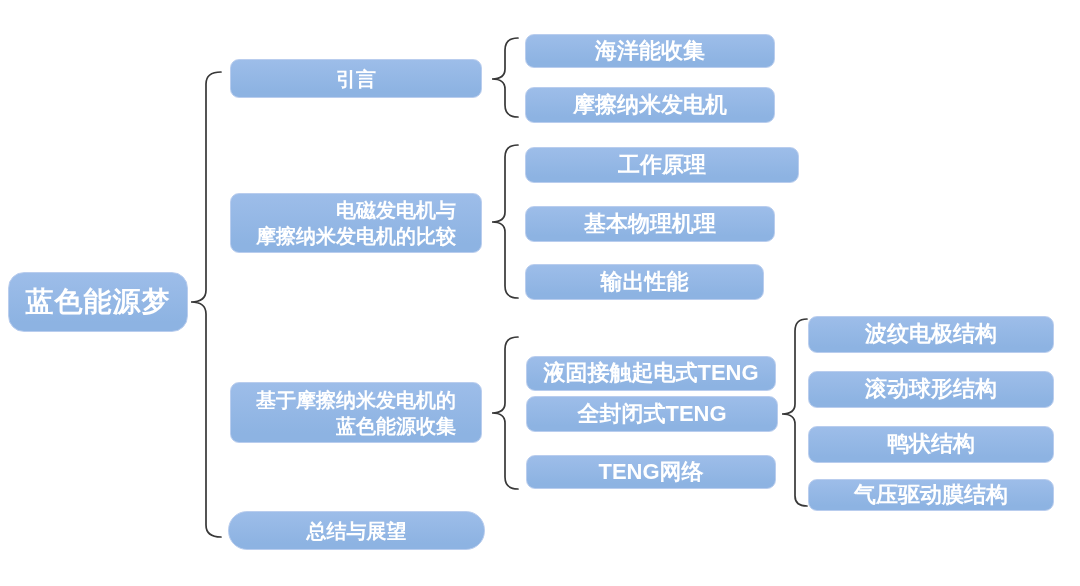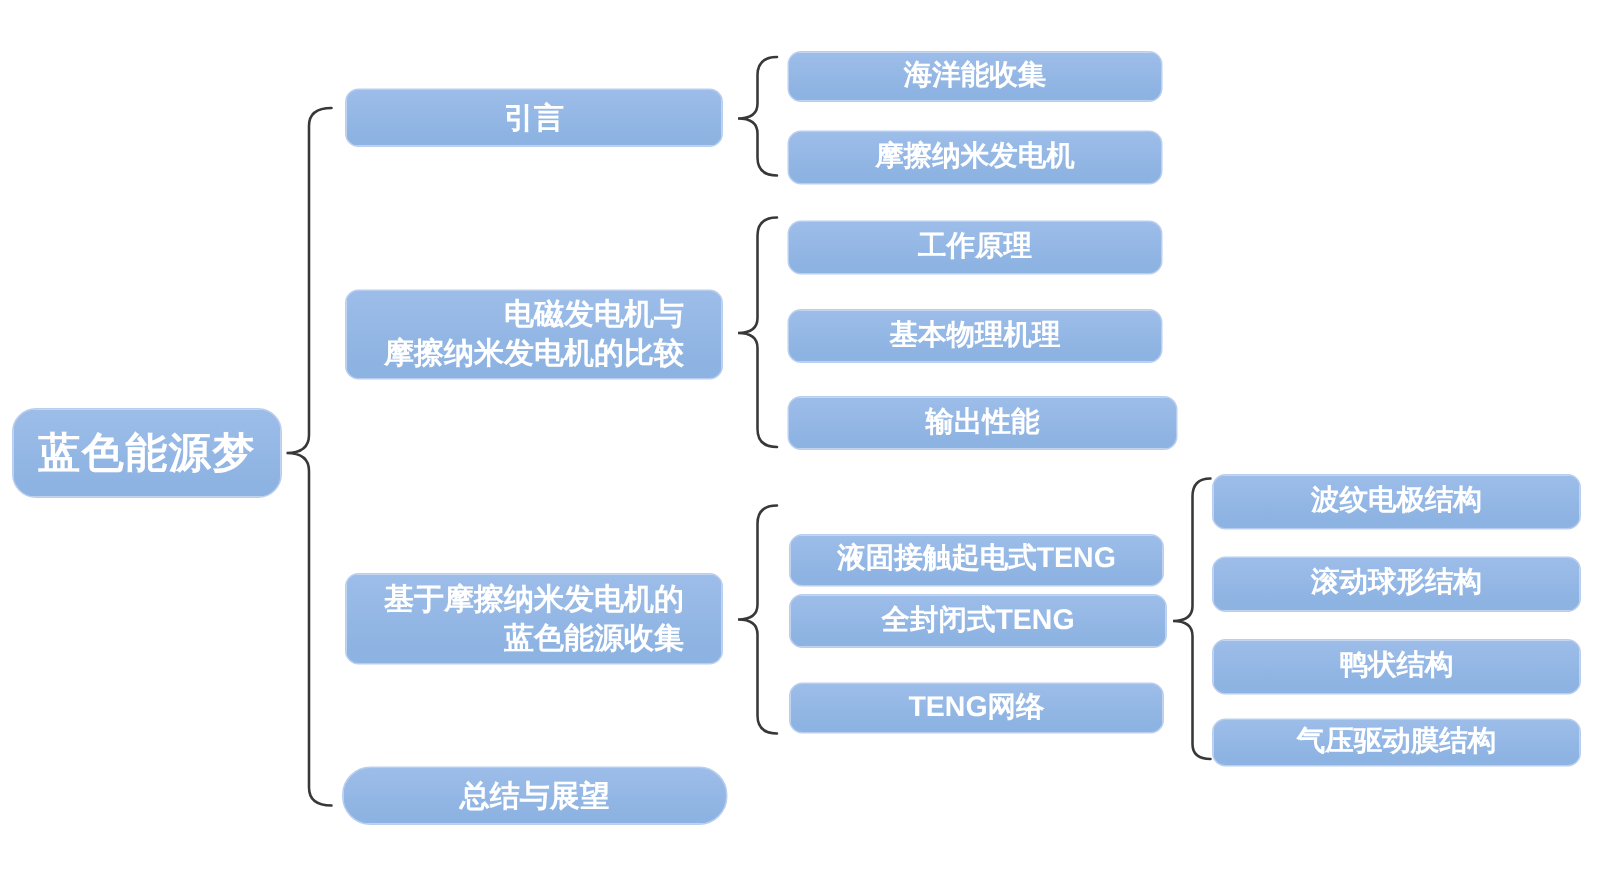--- a/index.html
+++ b/index.html
@@ -35,21 +35,21 @@
     box-sizing:border-box;
     white-space:pre-line;
     line-height:1.3;
   }
   .node-root{
     border-radius:16px;
     font-size:28px;
     letter-spacing:1px;
   }
   .node-branch{font-size:20px;text-align:right;}
-  .node-leaf{font-size:19px;}
+  .node-leaf{font-size:22px;}
 </style>
 </head>
 <body>
 
 <div class="canvas">
 
   <svg class="brace-layer" viewBox="0 0 1080 586" xmlns="http://www.w3.org/2000/svg">
     <path class="brace" d="M 221,72 Q 206,72 206,84 L 206,290 Q 206,302 191,302 Q 206,302 206,314 L 206,525 Q 206,537 221,537"></path>
     <path class="brace" d="M 518,38 Q 505,38 505,50 L 505,69 Q 505,79 492,79 Q 505,79 505,89 L 505,105 Q 505,117 518,117"></path>
     <path class="brace" d="M 518,145 Q 505,145 505,157 L 505,212 Q 505,222 492,222 Q 505,222 505,232 L 505,286 Q 505,298 518,298"></path>
@@ -61,25 +61,25 @@
 
   <div class="node node-branch" style="left:230px;top:59px;width:252px;height:39px;">引言</div>
 
   <div class="node node-leaf" style="left:525px;top:34px;width:250px;height:34px;">海洋能收集</div>
 
   <div class="node node-leaf" style="left:525px;top:87px;width:250px;height:36px;">摩擦纳米发电机</div>
 
   <div class="node node-branch" style="left:230px;top:193px;width:252px;height:60px;">电磁发电机与
 摩擦纳米发电机的比较</div>
 
-  <div class="node node-leaf" style="left:525px;top:147px;width:250px;height:36px;">工作原理</div>
+  <div class="node node-leaf" style="left:525px;top:147px;width:274px;height:36px;">工作原理</div>
 
   <div class="node node-leaf" style="left:525px;top:206px;width:250px;height:36px;">基本物理机理</div>
 
-  <div class="node node-leaf" style="left:525px;top:264px;width:260px;height:36px;">输出性能</div>
+  <div class="node node-leaf" style="left:525px;top:264px;width:239px;height:36px;">输出性能</div>
 
   <div class="node node-branch" style="left:230px;top:382px;width:252px;height:61px;">基于摩擦纳米发电机的
 蓝色能源收集</div>
 
   <div class="node node-leaf" style="left:526px;top:338px;width:250px;height:35px;margin-top:18px;">液固接触起电式TENG</div>
 
   <div class="node node-leaf" style="left:526px;top:396px;width:252px;height:36px;">全封闭式TENG</div>
 
   <div class="node node-leaf" style="left:526px;top:455px;width:250px;height:34px;">TENG网络</div>
 

